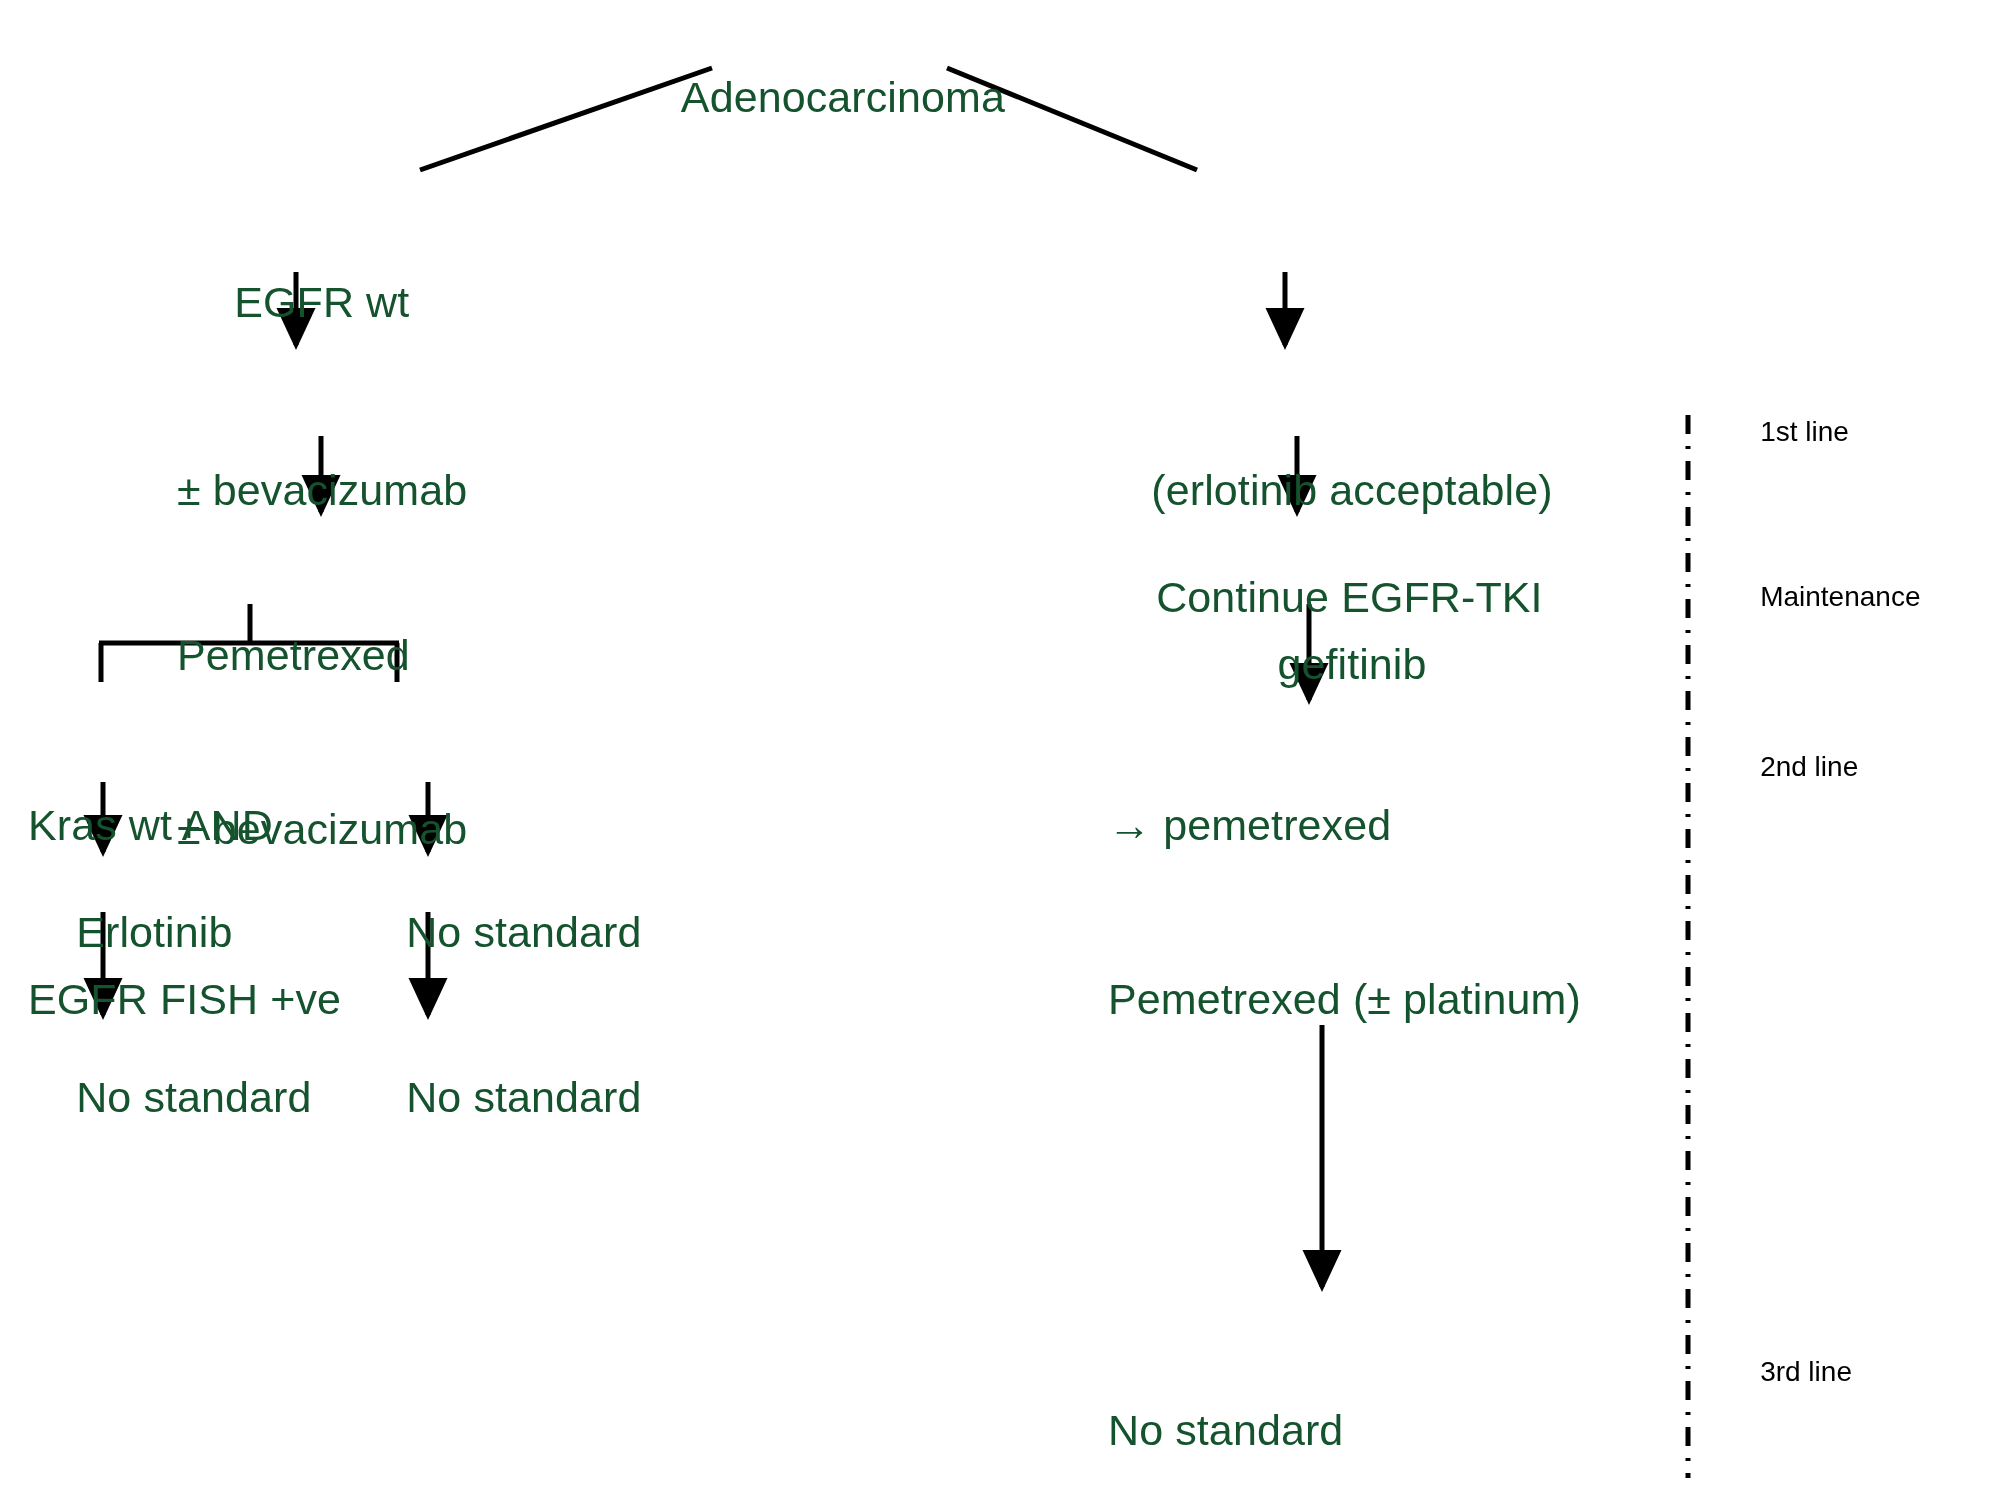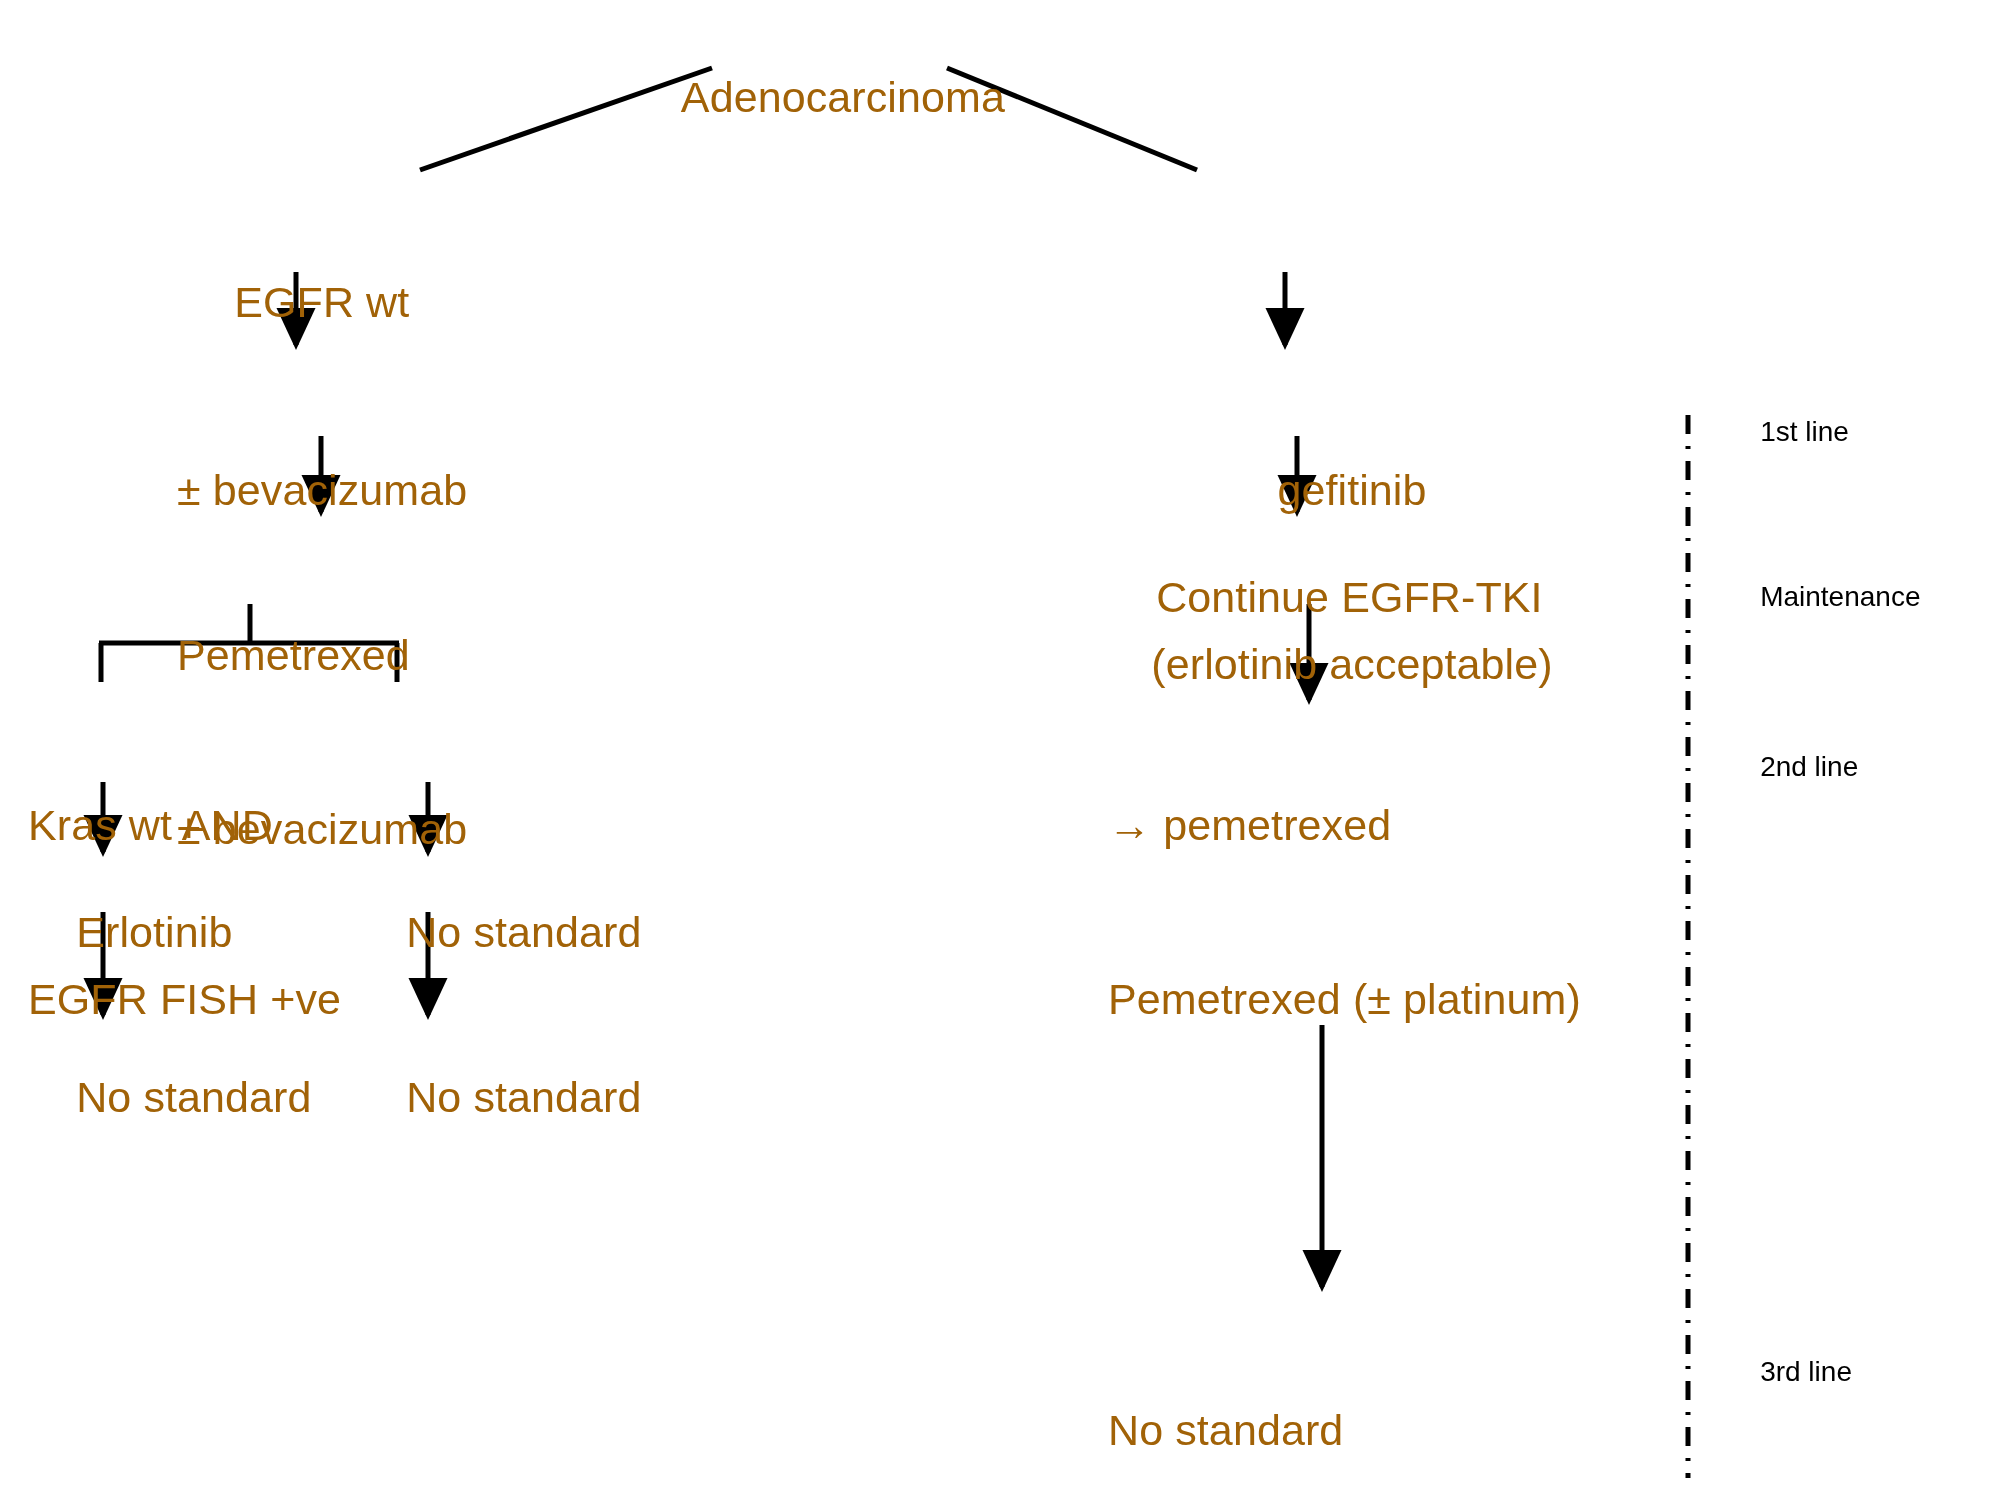--- a/index.html
+++ b/index.html
@@ -15,21 +15,21 @@
     background: #ffffff;
     font-family: "Liberation Sans", sans-serif;
     color: #000000;
     overflow: hidden;
   }
   .node {
     position: absolute;
     font-size: 43px;
     line-height: 58px;
     white-space: pre;
-    color: #a16207;
+    color: #14532d;
     letter-spacing: 0.1px;
   }
   .node.center {
     text-align: center;
     transform: translateX(-50%);
   }
   .node.left {
     text-align: left;
   }
   #svg-layer {
@@ -119,22 +119,22 @@
 
   <div class="node left" style="left:28px; top:1010px;">
     <span>No standard</span>
   </div>
 
   <div class="node left" style="left:358px; top:1010px;">
     <span>No standard</span>
   </div>
 
   <div class="node center" style="left:1352px; top:345px;">
+    <div>(erlotinib acceptable)</div>
     <div>gefitinib</div>
-    <div>(erlotinib acceptable)</div>
   </div>
 
   <div class="node left" style="left:1108px; top:510px;">
     <span>Continue EGFR-TKI</span>
   </div>
 
   <div class="node left" style="left:1108px; top:680px;">
     <div>→ pemetrexed</div>
     <div>Pemetrexed (± platinum)</div>
   </div>

